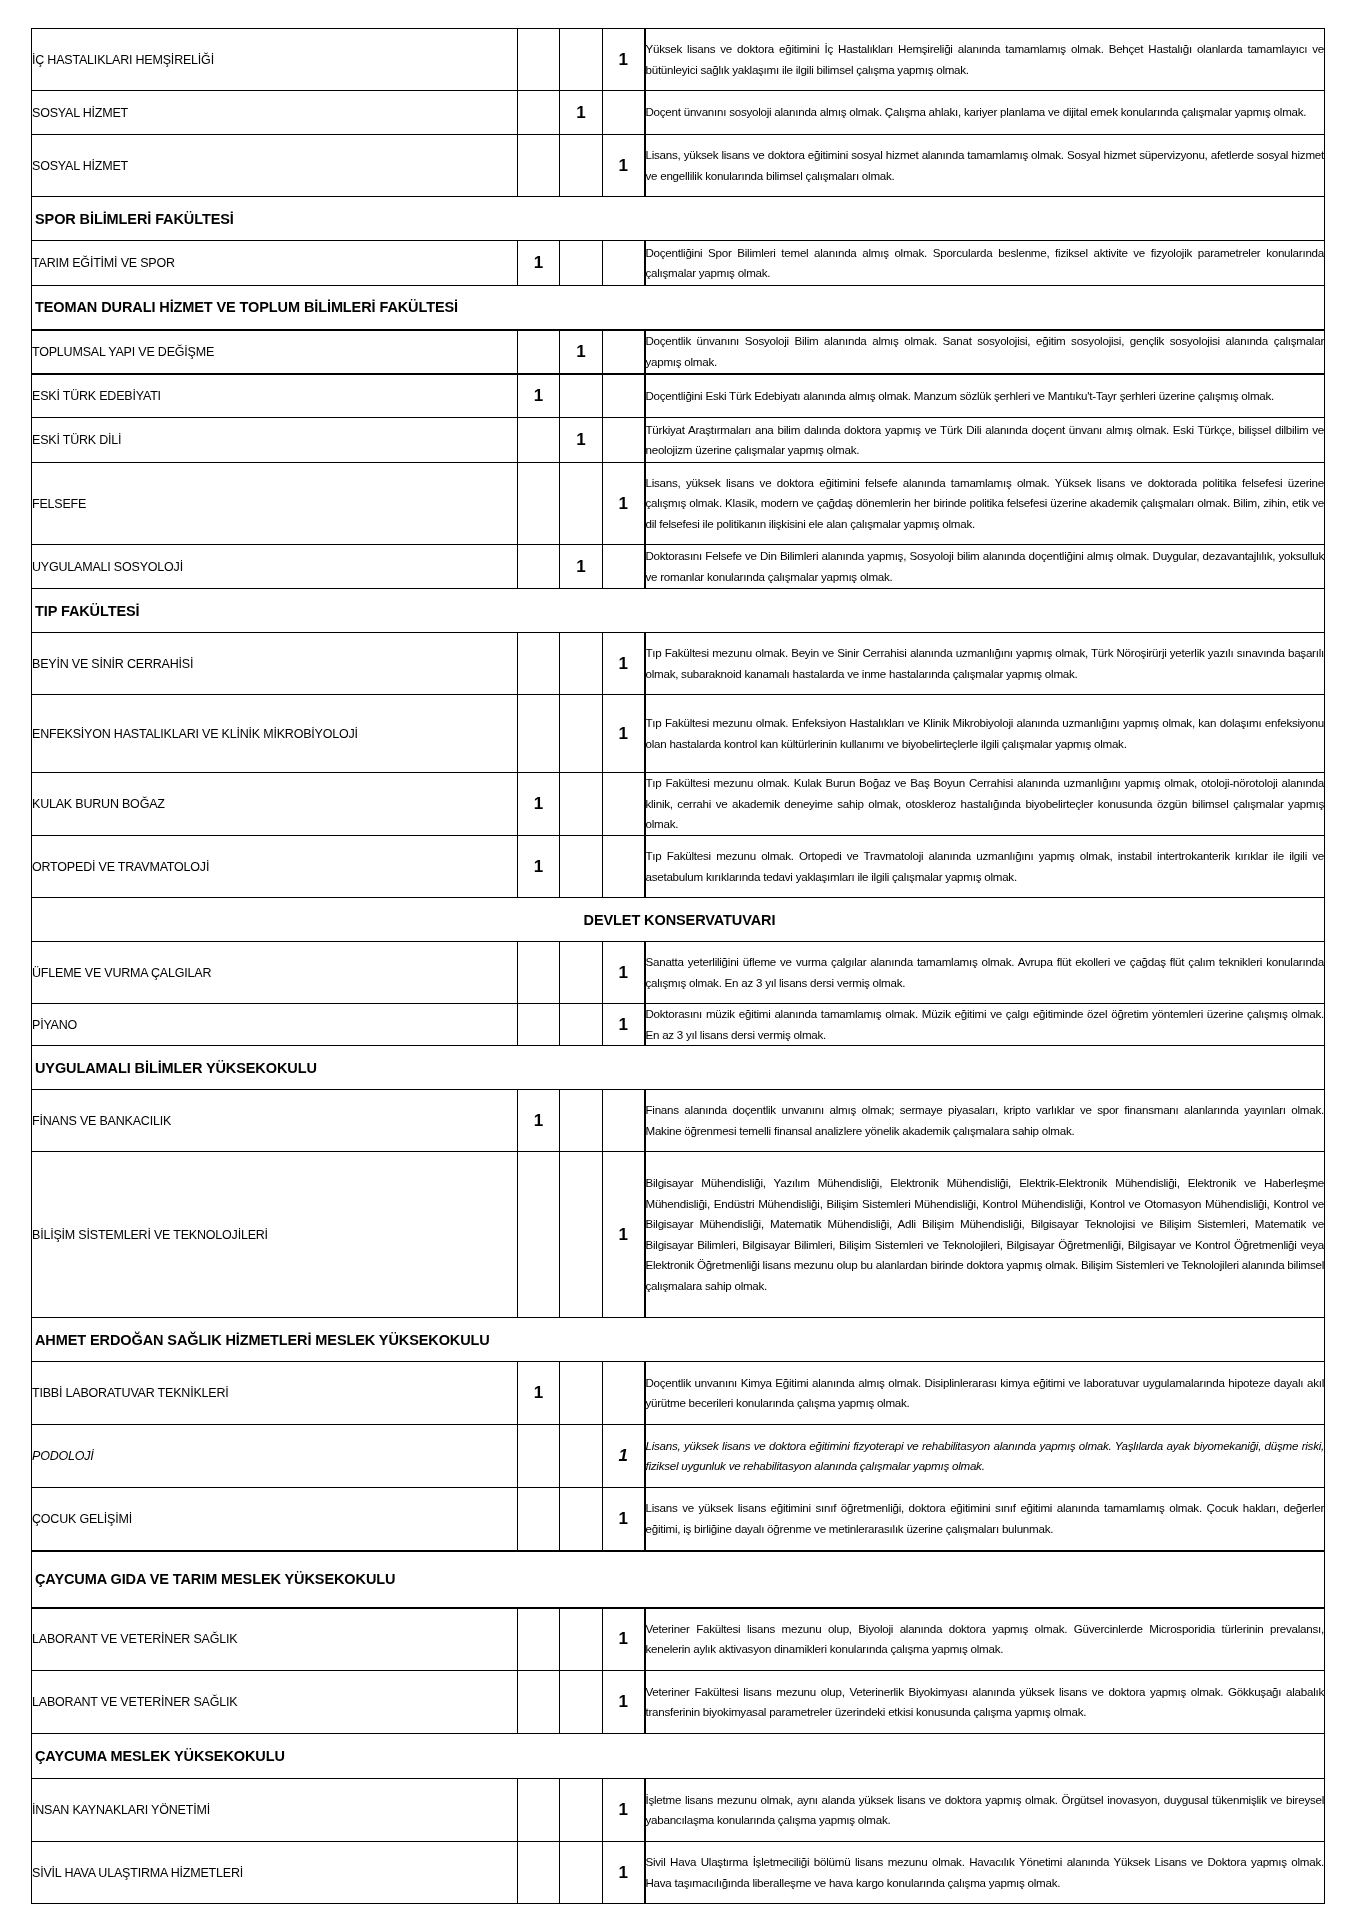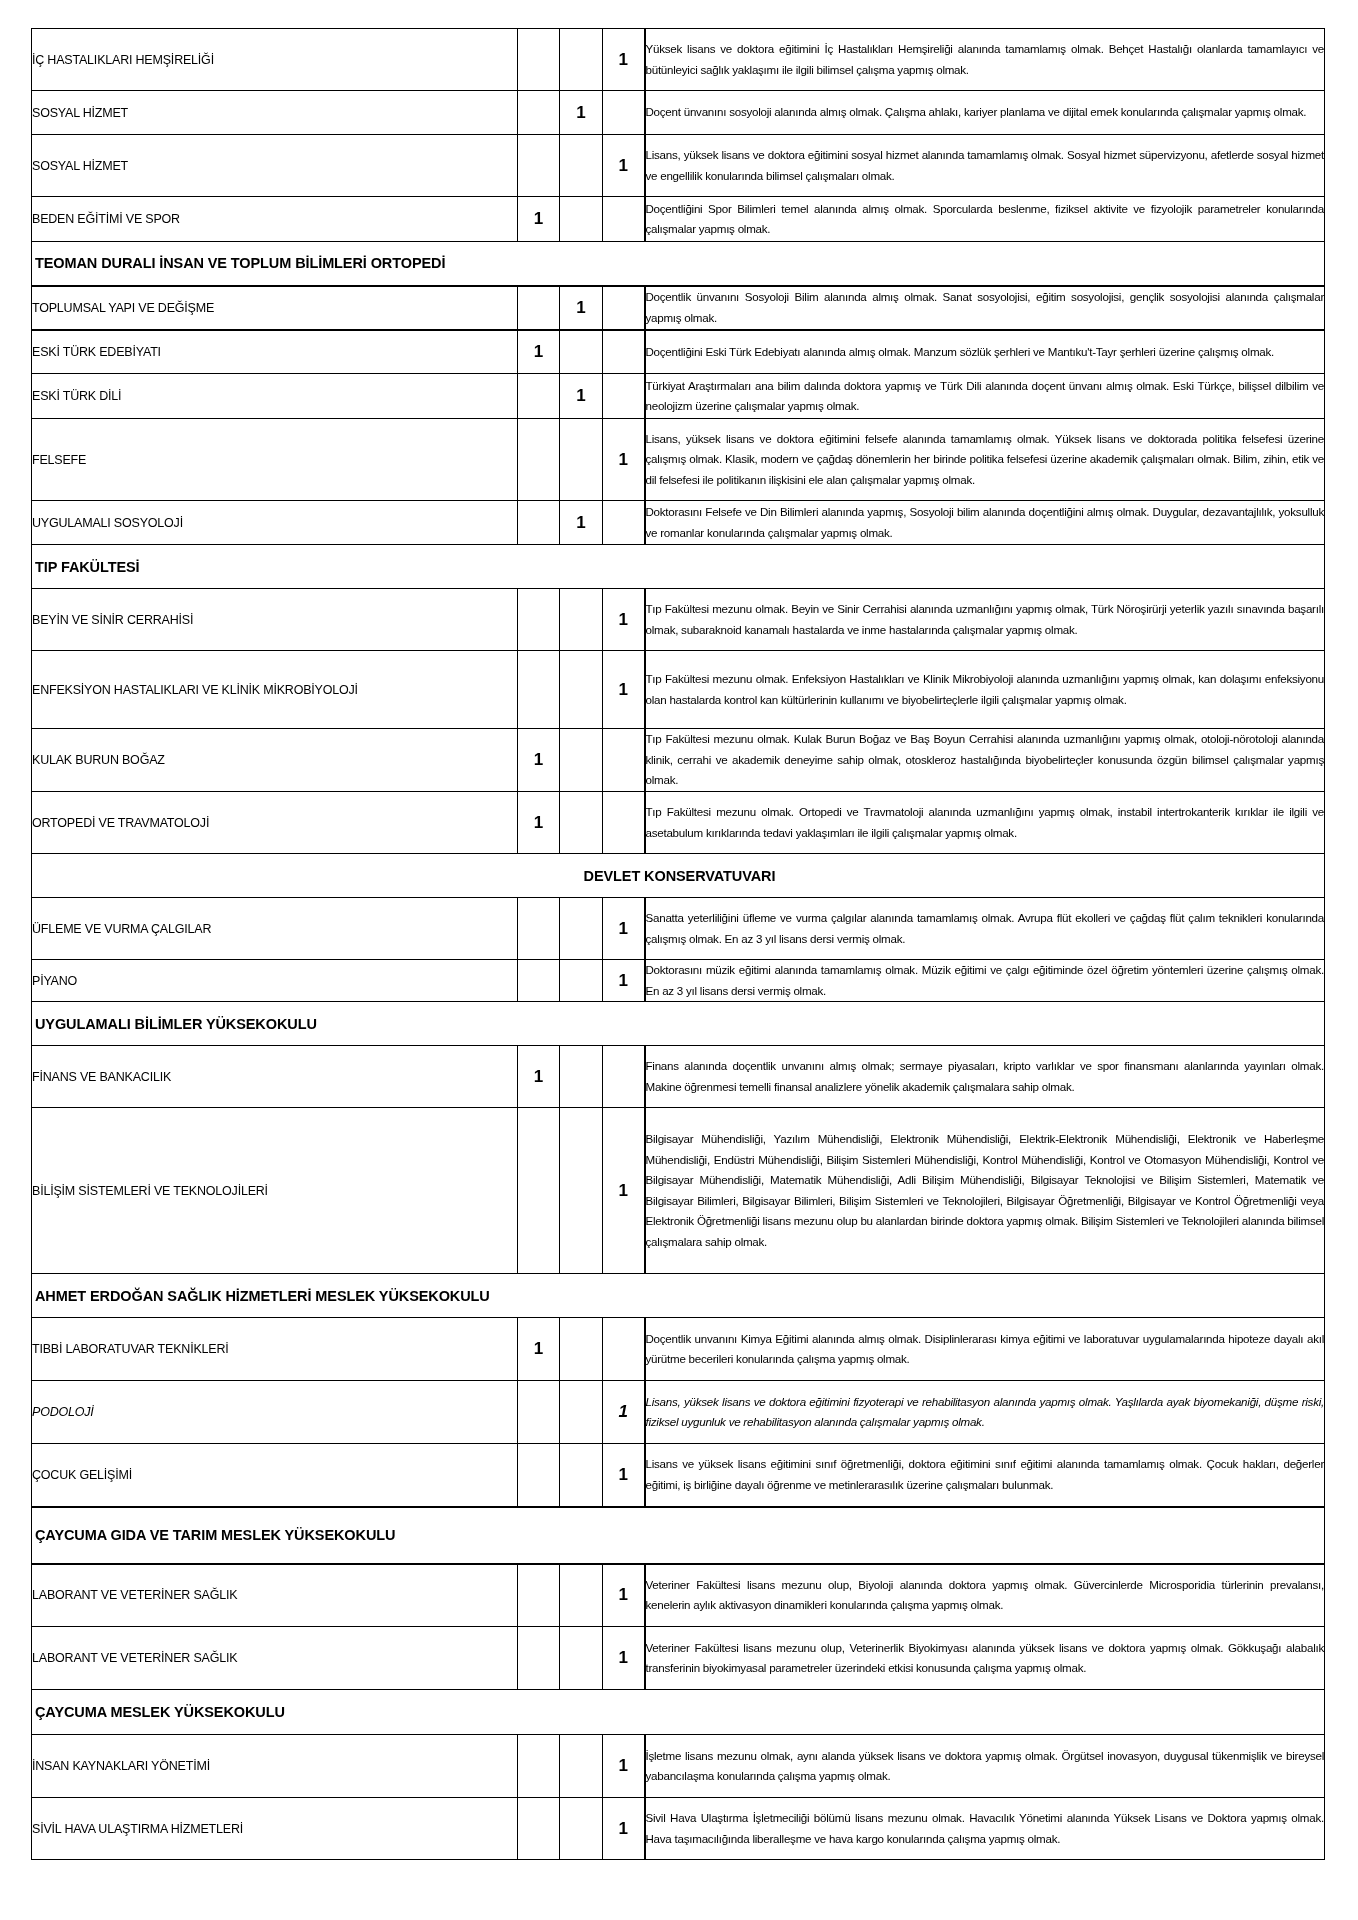--- a/index.html
+++ b/index.html
@@ -46,29 +46,32 @@
         <td class="num"></td>
         <td class="desc">Doçent ünvanını sosyoloji alanında almış olmak. Çalışma ahlakı, kariyer planlama ve dijital emek konularında çalışmalar yapmış olmak.</td>
       </tr>
       <tr style="height: 62px;">
         <td class="dept">SOSYAL HİZMET</td>
         <td class="num"></td>
         <td class="num"></td>
         <td class="num">1</td>
         <td class="desc">Lisans, yüksek lisans ve doktora eğitimini sosyal hizmet alanında tamamlamış olmak. Sosyal hizmet süpervizyonu, afetlerde sosyal hizmet ve engellilik konularında bilimsel çalışmaları olmak.</td>
       </tr>
+      <tr class=" section" style="height: 44px;">
+        <td colspan="5">SPOR BİLİMLERİ FAKÜLTESİ</td>
+      </tr>
       <tr style="height: 45px;">
-        <td class="dept">BEDEN EĞİTİMİ VE SPOR</td>
+        <td class="dept">TARIM EĞİTİMİ VE SPOR</td>
         <td class="num">1</td>
         <td class="num"></td>
         <td class="num"></td>
         <td class="desc">Doçentliğini Spor Bilimleri temel alanında almış olmak. Sporcularda beslenme, fiziksel aktivite ve fizyolojik parametreler konularında çalışmalar yapmış olmak.</td>
       </tr>
       <tr class=" section" style="height: 44px;">
-        <td colspan="5">TEOMAN DURALI İNSAN VE TOPLUM BİLİMLERİ ORTOPEDİ</td>
+        <td colspan="5">TEOMAN DURALI HİZMET VE TOPLUM BİLİMLERİ FAKÜLTESİ</td>
       </tr>
       <tr class="thick-top" style="height: 44px;">
         <td class="dept">TOPLUMSAL YAPI VE DEĞİŞME</td>
         <td class="num"></td>
         <td class="num">1</td>
         <td class="num"></td>
         <td class="desc">Doçentlik ünvanını Sosyoloji Bilim alanında almış olmak. Sanat sosyolojisi, eğitim sosyolojisi, gençlik sosyolojisi alanında çalışmalar yapmış olmak.</td>
       </tr>
       <tr class="thick-top" style="height: 44px;">
         <td class="dept">ESKİ TÜRK EDEBİYATI</td>

